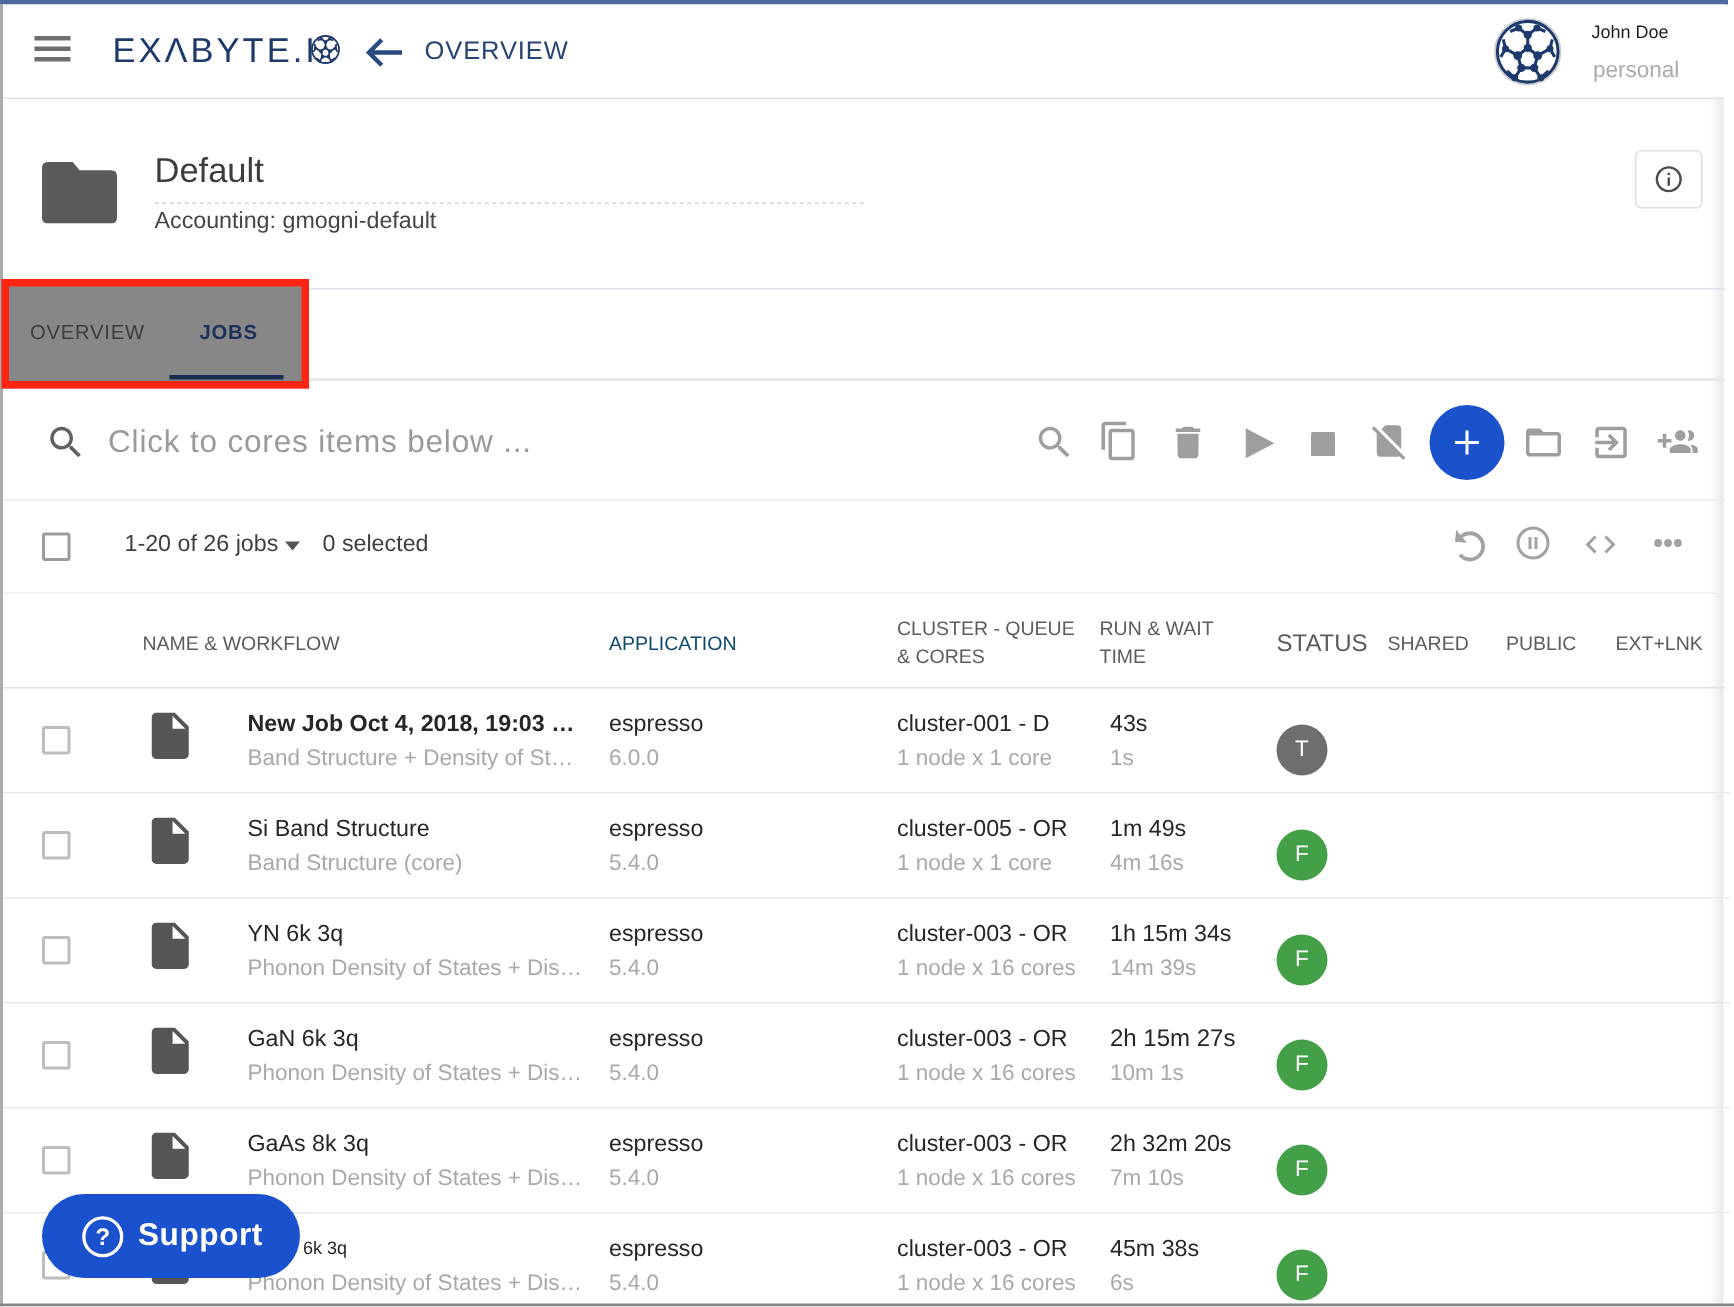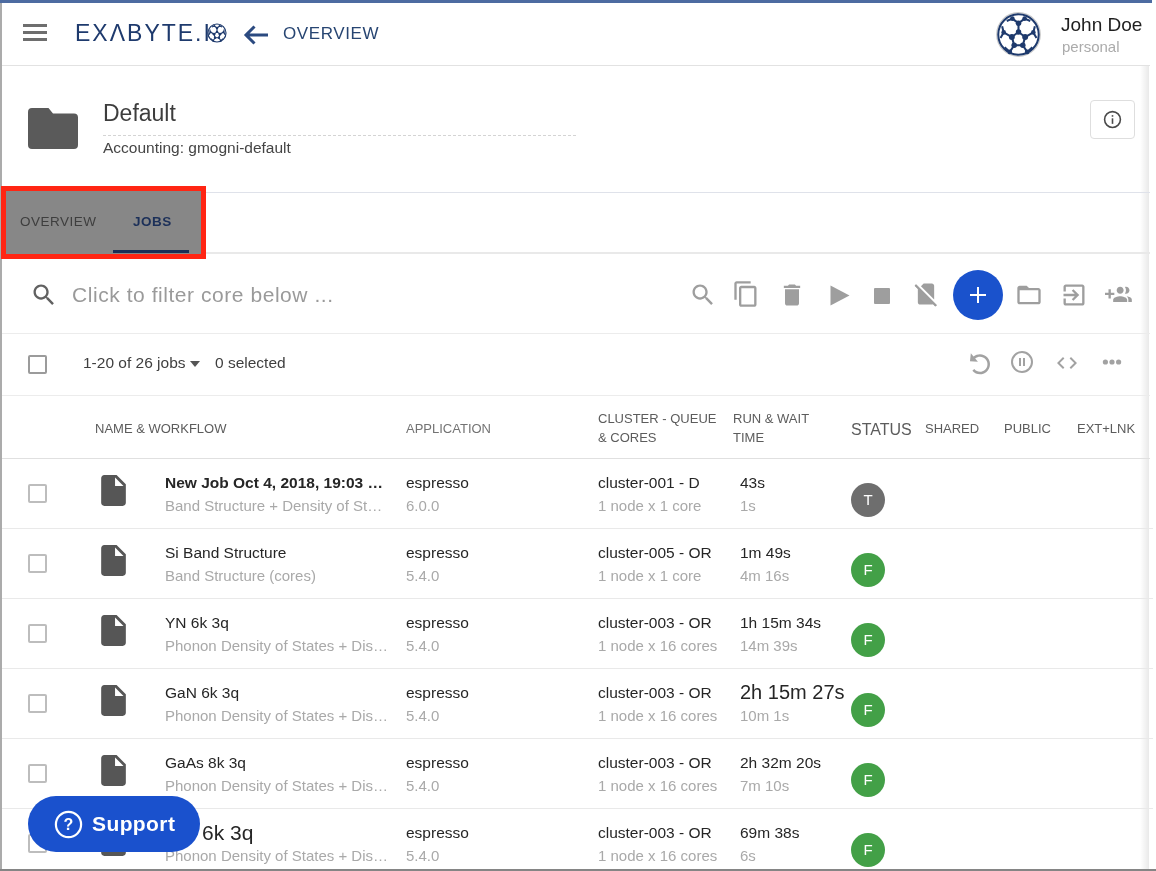--- a/index.html
+++ b/index.html
@@ -79,21 +79,21 @@
     <circle cx="17.8" cy="32.5" r="2.7"></circle>
       <circle cx="26.2" cy="32.5" r="2.7"></circle>
     <circle cx="16" cy="6.5" r="2.3"></circle>
       <circle cx="28" cy="6.5" r="2.3"></circle>
     <circle cx="7.5" cy="20" r="2.3"></circle>
       <circle cx="36.5" cy="20" r="2.3"></circle>
     <circle cx="13.5" cy="39" r="2.3"></circle>
       <circle cx="30.5" cy="39" r="2.3"></circle>
   </g>
 </svg>
-<div class="abs" style="left:1061px;top:14px;font-size:19px;color:#1f1f1f;">John Doe</div>
+<div class="abs" style="left:1061px;top:14px;font-size:12px;color:#1f1f1f;">John Doe</div>
 <div class="abs" style="left:1062px;top:38px;font-size:15px;color:#ababab;text-align:center;">personal</div>
 
 <svg class="abs" style="left:28px;top:108px;" width="50" height="41" viewBox="0 0 50 41">
   <path d="M4 0 H20.5 L25 5.5 H46 Q50 5.5 50 9.5 V37 Q50 41 46 41 H4 Q0 41 0 37 V4 Q0 0 4 0 Z" fill="#5a5a5a"></path>
 </svg>
 <div class="abs" style="left:103px;top:100px;font-size:23px;color:#3d3d3d;">Default</div>
 <div class="abs" style="left:103px;top:135px;width:473px;border-top:1px dashed #d4d4d4;"></div>
 <div class="abs" style="left:103px;top:139px;font-size:15.5px;color:#454545;">Accounting: gmogni-default</div>
 
 <div class="abs" style="left:1090px;top:100px;width:45px;height:39px;border:1px solid #dedede;border-radius:4px;"></div>
@@ -107,21 +107,21 @@
 <div class="abs" style="left:2px;top:252px;width:1148px;height:2px;background:#e9e9e9;"></div>
 
 <div class="abs" style="left:1px;top:186px;width:205px;height:73px;background:#878787;border:5px solid #ff2513;"></div>
 <div class="abs" style="left:20px;top:214px;font-size:13.5px;font-weight:500;letter-spacing:0.5px;color:#3e3e3e;text-align:center;">OVERVIEW</div>
 <div class="abs" style="left:133px;top:214px;font-size:13.5px;font-weight:700;letter-spacing:0.5px;color:#1c3059;">JOBS</div>
 <div class="abs" style="left:113px;top:250px;width:75.5px;height:3px;background:#1b2e56;"></div>
 
 <svg class="abs" style="left:30px;top:281px;" width="28" height="28" viewBox="0 0 24 24">
   <path d="M15.5 14h-.79l-.28-.27C15.41 12.59 16 11.11 16 9.5 16 5.91 13.09 3 9.5 3S3 5.91 3 9.5 5.91 16 9.5 16c1.61 0 3.09-.59 4.23-1.57l.27.28v.79l5 4.99L20.49 19l-4.99-5zm-6 0C7.01 14 5 11.99 5 9.5S7.01 5 9.5 5 14 7.01 14 9.5 11.99 14 9.5 14z" fill="#616161"></path>
 </svg>
-<div class="abs" style="left:72px;top:283px;font-size:21px;letter-spacing:0.55px;color:#9a9a9a;">Click to filter core below ...</div>
+<div class="abs" style="left:72px;top:283px;font-size:21px;letter-spacing:0.55px;color:#9a9a9a;">Click to cores items below ...</div>
 
 <svg class="abs" style="left:688.5px;top:281px;" width="28" height="28" viewBox="0 0 24 24">
   <path d="M15.5 14h-.79l-.28-.27C15.41 12.59 16 11.11 16 9.5 16 5.91 13.09 3 9.5 3S3 5.91 3 9.5 5.91 16 9.5 16c1.61 0 3.09-.59 4.23-1.57l.27.28v.79l5 4.99L20.49 19l-4.99-5zm-6 0C7.01 14 5 11.99 5 9.5S7.01 5 9.5 5 14 7.01 14 9.5 11.99 14 9.5 14z" fill="#9e9e9e"></path>
 </svg>
 <svg class="abs" style="left:732px;top:280px;" width="28" height="28" viewBox="0 0 24 24">
   <path d="M16 1H4c-1.1 0-2 .9-2 2v14h2V3h12V1zm3 4H8c-1.1 0-2 .9-2 2v14c0 1.1.9 2 2 2h11c1.1 0 2-.9 2-2V7c0-1.1-.9-2-2-2zm0 16H8V7h11v14z" fill="#9e9e9e"></path>
 </svg>
 <svg class="abs" style="left:777.5px;top:281px;" width="28" height="28" viewBox="0 0 24 24">
   <path d="M6 19c0 1.1.9 2 2 2h8c1.1 0 2-.9 2-2V7H6v12zM19 4h-3.5l-1-1h-5l-1 1H5v2h14V4z" fill="#9e9e9e"></path>
 </svg>
@@ -172,21 +172,21 @@
 </svg>
 <svg class="abs" style="left:1100px;top:350px;" width="24" height="24" viewBox="0 0 24 24">
   <circle cx="5.4" cy="12" r="2.6" fill="#a2a2a2"></circle>
     <circle cx="12" cy="12" r="2.6" fill="#a2a2a2"></circle>
     <circle cx="18.6" cy="12" r="2.6" fill="#a2a2a2"></circle>
 </svg>
 
 <div class="abs" style="left:2px;top:395px;width:1148px;height:1px;background:#ececec;"></div>
 
 <div class="abs" style="left:95px;top:421px;font-size:13px;color:#5c5c5c;letter-spacing:0px;">NAME &amp; WORKFLOW</div>
-<div class="abs" style="left:406px;top:421px;font-size:13px;color:#737373;letter-spacing:0px;">APPLICATION</div>
+<div class="abs" style="left:406px;top:421px;font-size:13px;color:#0c4a6e;letter-spacing:0px;">APPLICATION</div>
 <div class="abs" style="left:598px;top:408.5px;font-size:13px;color:#5c5c5c;line-height:19.5px;">CLUSTER - QUEUE<br>&amp; CORES</div>
 <div class="abs" style="left:733px;top:408.5px;font-size:13px;color:#5c5c5c;line-height:19.5px;">RUN &amp; WAIT<br>TIME</div>
 <div class="abs" style="left:851px;top:421px;font-size:16px;color:#5c5c5c;letter-spacing:0px;">STATUS</div>
 <div class="abs" style="left:925px;top:421px;font-size:13px;color:#5c5c5c;letter-spacing:0px;">SHARED</div>
 <div class="abs" style="left:1004px;top:421px;font-size:13px;color:#5c5c5c;letter-spacing:0px;">PUBLIC</div>
 <div class="abs" style="left:1077px;top:421px;font-size:13px;color:#5c5c5c;letter-spacing:0px;">EXT+LNK</div>
 <div class="abs" style="left:2px;top:458px;width:1148px;height:1px;background:#e0e0e0;"></div>
 
 <div id="rows">
     <div class="abs" style="left:2px;top:527.8px;width:1151px;height:1px;background:#e9e9e9;"></div>
@@ -208,21 +208,21 @@
       <div style="font-size:15.5px;color:#262626;">43s</div>
       <div style="font-size:15px;color:#a9a9a9;">1s</div>
     </div>
     <div class="abs" style="left:851px;top:482.8px;width:34px;height:34px;border-radius:50%;background:#6e6e6e;color:#fff;font-size:15px;text-align:center;line-height:34px;">T</div>
     <div class="abs" style="left:2px;top:597.8px;width:1151px;height:1px;background:#e9e9e9;"></div>
     <div class="abs" style="left:28px;top:553.8px;width:19px;height:19px;border:2px solid #bdbdbd;border-radius:2px;"></div>
     <svg class="abs" style="left:95px;top:541.8px;" width="37" height="37" viewBox="0 0 24 24">
       <path d="M6 2c-1.1 0-1.99.9-1.99 2L4 20c0 1.1.89 2 1.99 2H18c1.1 0 2-.9 2-2V8l-6-6H6zm7 7V3.5L18.5 9H13z" fill="#565656"></path>
     </svg>
     <div class="abs" style="left:165px;top:540.8px;line-height:23px;font-size:15.5px;color:#262626;font-weight:500;">Si Band Structure</div>
-    <div class="abs" style="left:165px;top:563.8px;line-height:23px;font-size:15px;color:#a9a9a9;">Band Structure (cores)</div>
+    <div class="abs" style="left:165px;top:563.8px;line-height:23px;font-size:15px;color:#a9a9a9;">Band Structure (core)</div>
     <div class="abs" style="left:406px;top:540.8px;line-height:23px;">
       <div style="font-size:15.5px;color:#262626;">espresso</div>
       <div style="font-size:15px;color:#a9a9a9;">5.4.0</div>
     </div>
     <div class="abs" style="left:598px;top:540.8px;line-height:23px;">
       <div style="font-size:15.5px;color:#262626;">cluster-005 - OR</div>
       <div style="font-size:15px;color:#a9a9a9;">1 node x 1 core</div>
     </div>
     <div class="abs" style="left:740px;top:540.8px;line-height:23px;">
       <div style="font-size:15.5px;color:#262626;">1m 49s</div>
@@ -258,21 +258,21 @@
     <div class="abs" style="left:165px;top:703.8px;line-height:23px;font-size:15px;color:#a9a9a9;">Phonon Density of States + Dis…</div>
     <div class="abs" style="left:406px;top:680.8px;line-height:23px;">
       <div style="font-size:15.5px;color:#262626;">espresso</div>
       <div style="font-size:15px;color:#a9a9a9;">5.4.0</div>
     </div>
     <div class="abs" style="left:598px;top:680.8px;line-height:23px;">
       <div style="font-size:15.5px;color:#262626;">cluster-003 - OR</div>
       <div style="font-size:15px;color:#a9a9a9;">1 node x 16 cores</div>
     </div>
     <div class="abs" style="left:740px;top:680.8px;line-height:23px;">
-      <div style="font-size:20px;color:#262626;">2h 15m 27s</div>
+      <div style="font-size:16px;color:#262626;">2h 15m 27s</div>
       <div style="font-size:15px;color:#a9a9a9;">10m 1s</div>
     </div>
     <div class="abs" style="left:851px;top:692.8px;width:34px;height:34px;border-radius:50%;background:#43a047;color:#fff;font-size:15px;text-align:center;line-height:34px;">F</div>
     <div class="abs" style="left:2px;top:807.8px;width:1151px;height:1px;background:#e9e9e9;"></div>
     <div class="abs" style="left:28px;top:763.8px;width:19px;height:19px;border:2px solid #bdbdbd;border-radius:2px;"></div>
     <svg class="abs" style="left:95px;top:751.8px;" width="37" height="37" viewBox="0 0 24 24">
       <path d="M6 2c-1.1 0-1.99.9-1.99 2L4 20c0 1.1.89 2 1.99 2H18c1.1 0 2-.9 2-2V8l-6-6H6zm7 7V3.5L18.5 9H13z" fill="#565656"></path>
     </svg>
     <div class="abs" style="left:165px;top:750.8px;line-height:23px;font-size:15.5px;color:#262626;font-weight:500;">GaAs 8k 3q</div>
     <div class="abs" style="left:165px;top:773.8px;line-height:23px;font-size:15px;color:#a9a9a9;">Phonon Density of States + Dis…</div>
@@ -286,32 +286,32 @@
     </div>
     <div class="abs" style="left:740px;top:750.8px;line-height:23px;">
       <div style="font-size:15.5px;color:#262626;">2h 32m 20s</div>
       <div style="font-size:15px;color:#a9a9a9;">7m 10s</div>
     </div>
     <div class="abs" style="left:851px;top:762.8px;width:34px;height:34px;border-radius:50%;background:#43a047;color:#fff;font-size:15px;text-align:center;line-height:34px;">F</div>
     <div class="abs" style="left:28px;top:833.8px;width:19px;height:19px;border:2px solid #bdbdbd;border-radius:2px;"></div>
     <svg class="abs" style="left:95px;top:821.8px;" width="37" height="37" viewBox="0 0 24 24">
       <path d="M6 2c-1.1 0-1.99.9-1.99 2L4 20c0 1.1.89 2 1.99 2H18c1.1 0 2-.9 2-2V8l-6-6H6zm7 7V3.5L18.5 9H13z" fill="#565656"></path>
     </svg>
-    <div class="abs" style="left:202px;top:820.8px;line-height:23px;font-size:21px;color:#262626;font-weight:500;">6k 3q</div>
+    <div class="abs" style="left:202px;top:820.8px;line-height:23px;font-size:12px;color:#262626;font-weight:500;">6k 3q</div>
     <div class="abs" style="left:165px;top:843.8px;line-height:23px;font-size:15px;color:#a9a9a9;">Phonon Density of States + Dis…</div>
     <div class="abs" style="left:406px;top:820.8px;line-height:23px;">
       <div style="font-size:15.5px;color:#262626;">espresso</div>
       <div style="font-size:15px;color:#a9a9a9;">5.4.0</div>
     </div>
     <div class="abs" style="left:598px;top:820.8px;line-height:23px;">
       <div style="font-size:15.5px;color:#262626;">cluster-003 - OR</div>
       <div style="font-size:15px;color:#a9a9a9;">1 node x 16 cores</div>
     </div>
     <div class="abs" style="left:740px;top:820.8px;line-height:23px;">
-      <div style="font-size:15.5px;color:#262626;">69m 38s</div>
+      <div style="font-size:15.5px;color:#262626;">45m 38s</div>
       <div style="font-size:15px;color:#a9a9a9;">6s</div>
     </div>
     <div class="abs" style="left:851px;top:832.8px;width:34px;height:34px;border-radius:50%;background:#43a047;color:#fff;font-size:15px;text-align:center;line-height:34px;">F</div>
   </div>
 
 <div class="abs" style="left:28px;top:796px;width:172px;height:56px;border-radius:28px;background:#1a51cd;z-index:30;"></div>
 <svg class="abs" style="left:54px;top:810px;z-index:31;" width="29" height="29" viewBox="0 0 29 29">
   <circle cx="14.5" cy="14.5" r="12.6" fill="none" stroke="#fff" stroke-width="2.2"></circle>
   <text x="14.5" y="20" font-size="16" font-weight="bold" fill="#fff" text-anchor="middle" font-family="Liberation Sans, sans-serif">?</text>
 </svg>

